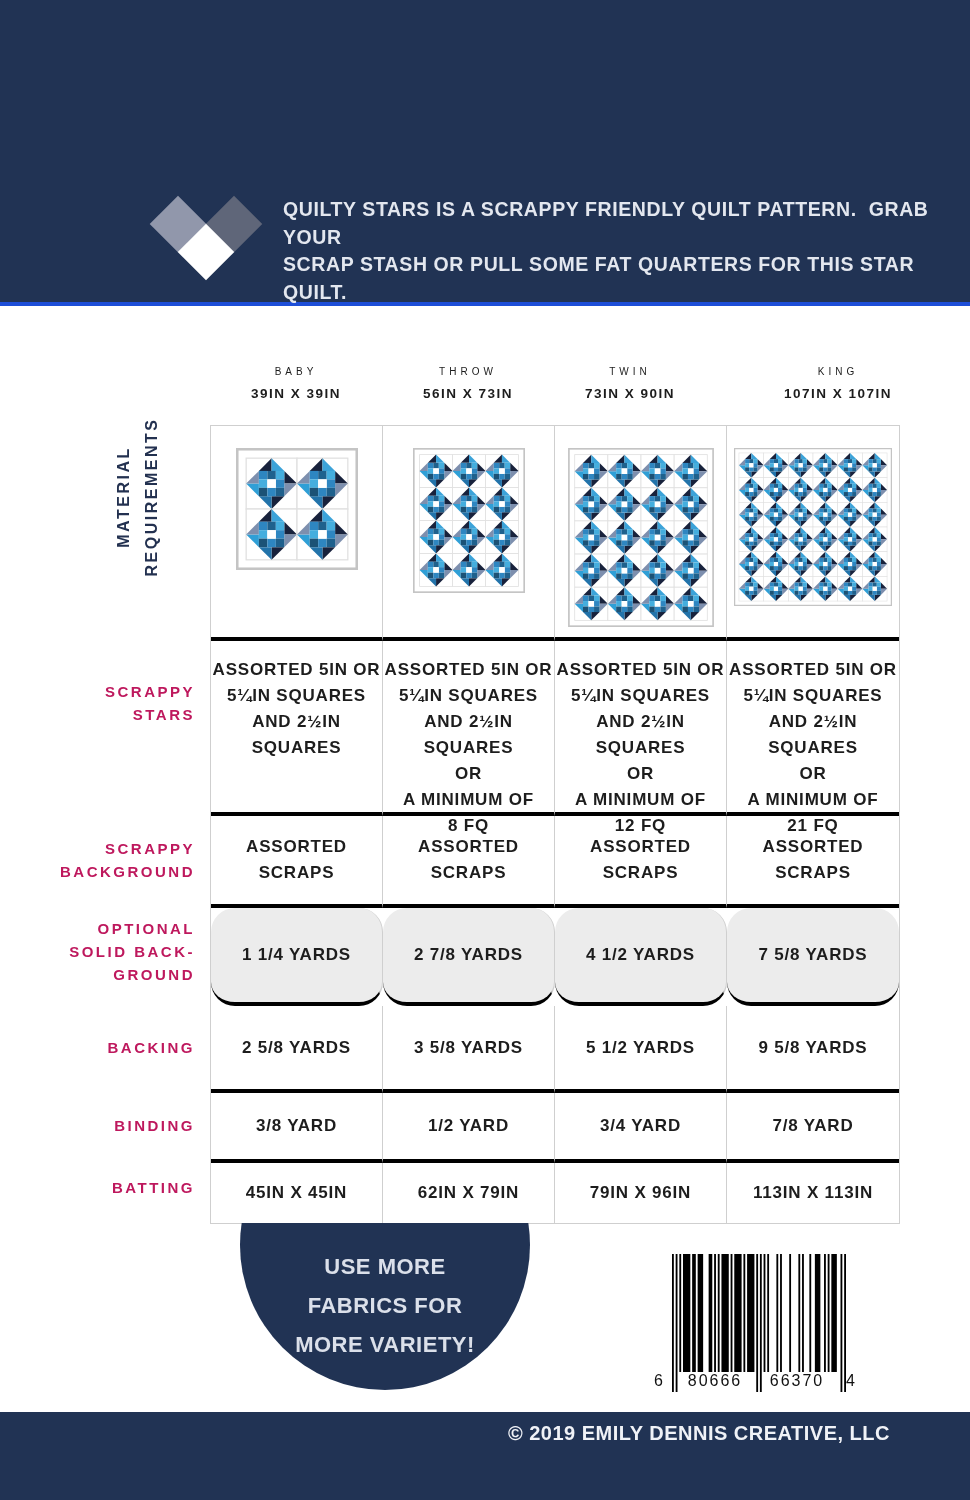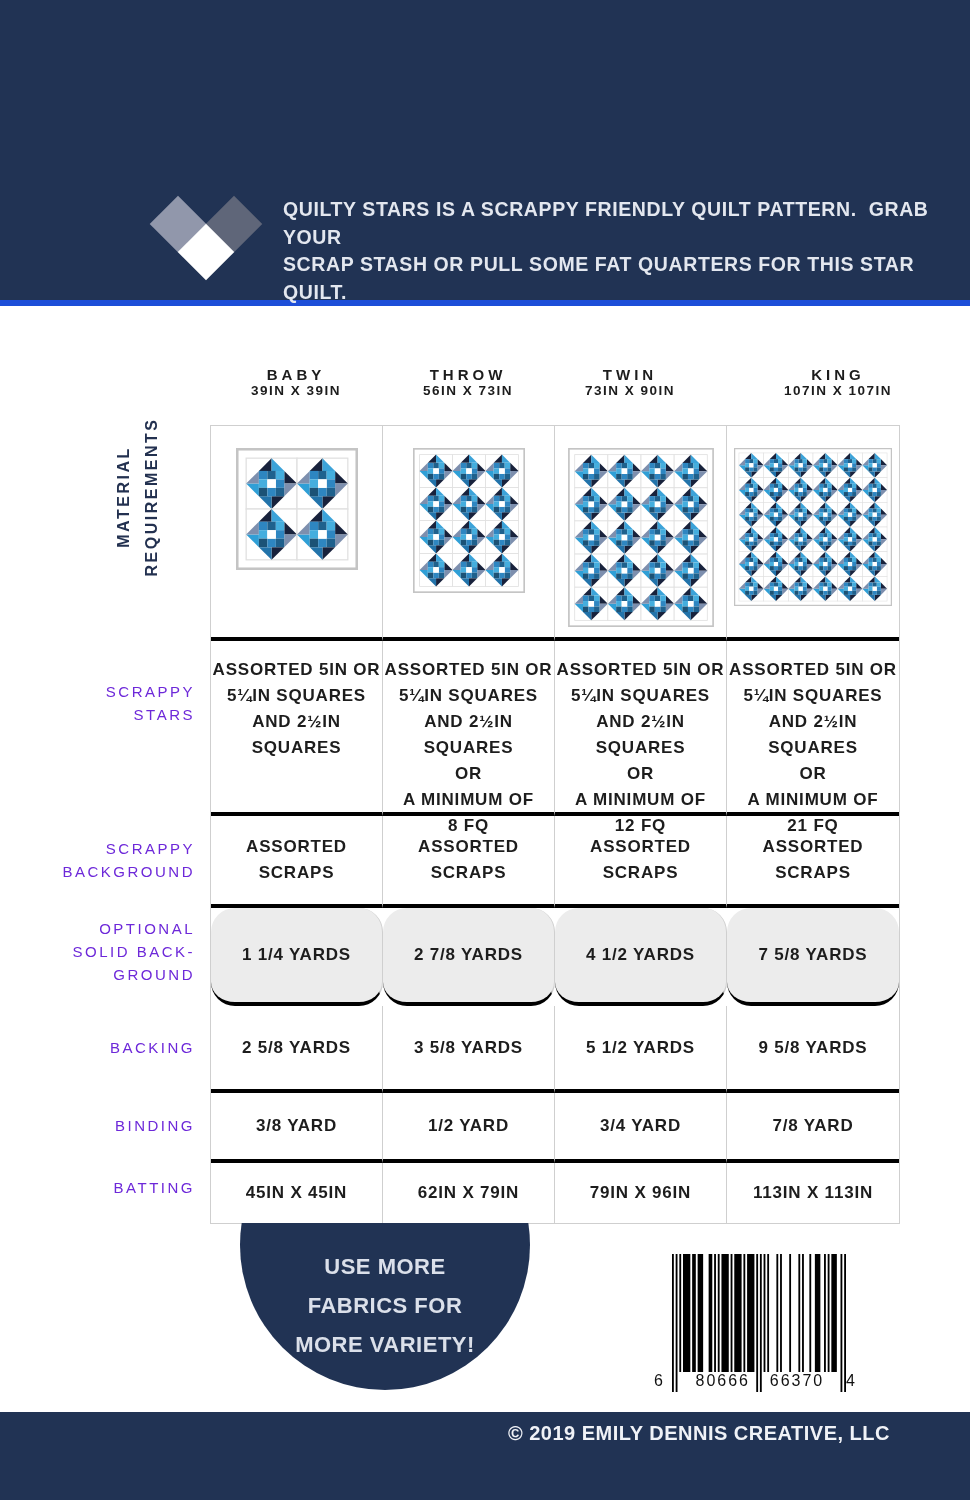--- a/index.html
+++ b/index.html
@@ -1,72 +1,72 @@
 <!DOCTYPE html>
 <html><head>
 <meta charset="utf-8">
 <style>
   * { margin:0; padding:0; box-sizing:border-box; }
   body { background:#888; font-family:"Liberation Sans", sans-serif; }
   .page { position:relative; width:970px; height:1500px; background:#ffffff; overflow:hidden; margin:0 auto; }
 
   
   .header-band { position:absolute; left:0; top:0; width:970px; height:306px;
-                 background:#213354; border-bottom:6px solid #1d4ed8; }
+                 background:#213354; border-bottom:4px solid #1d4ed8; }
   .heart { position:absolute; }
   .heart .dia { position:absolute; width:40px; height:40px; transform:rotate(45deg); }
   .dia-left  { left:158px; top:204px; background:#9197ab; }
   .dia-right { left:214px; top:204px; background:#5f6679; }
   .dia-bottom{ left:186px; top:232px; background:#ffffff; }
   .tagline { position:absolute; left:283px; top:196px; font-size:19.5px; font-weight:bold;
              line-height:27.5px; letter-spacing:0.6px; color:#e3e7ef; white-space:pre-line; }
 
   
   .col-head { position:absolute; top:366px; width:172px; text-align:center; }
-  .col-head .nm { font-size:15px; font-weight:bold; letter-spacing:4px; color:#1c1c1c; }
-  .col-head .sz { font-size:13.5px; font-weight:bold; letter-spacing:1.5px; color:#1c1c1c; }
+  .col-head .nm { font-size:10px; font-weight:normal; letter-spacing:4px; color:#1c1c1c; }
+  .col-head .sz { margin-top:9px; font-size:13.5px; font-weight:bold; letter-spacing:1.5px; color:#1c1c1c; }
 
   
   .mat-table { position:absolute; left:210px; top:425px; width:690px;
                display:grid; grid-template-columns:repeat(4,172px);
                grid-template-rows:215px 175px 92px 98px 87px 70px 60px;
                border:1px solid #cfcfcf; background:#fff; }
   .cell { border-right:1px solid #cfcfcf; border-bottom:4px solid #000000;
           display:flex; align-items:center; justify-content:center; text-align:center;
           font-size:17px; font-weight:bold; letter-spacing:0.8px; line-height:26px;
           color:#1d1d1d; white-space:pre-line; }
   .cell:nth-child(4n) { border-right:none; }
   .cell.last-row { border-bottom:none; }
   .cell.img { align-items:flex-start; padding-top:22px; }
   .cell.stars { align-items:flex-start; padding-top:16px; }
   .cell.hl { background:#ececec;border-radius:24px; }
 
   
   .row-label { position:absolute; left:40px; width:155px; text-align:right;
-               font-size:15px; font-weight:normal; letter-spacing:2.5px; line-height:23px;
-               color:#6d28d9; white-space:pre-line; }
+               font-size:15px; font-weight:bold; letter-spacing:2.5px; line-height:23px;
+               color:#be185d; white-space:pre-line; }
   .side-label { position:absolute; left:30px; top:467px; width:220px; height:60px;
                 transform:rotate(-90deg); text-align:center;
                 font-size:16px; font-weight:bold; letter-spacing:2.5px; line-height:28px;
                 color:#233150; white-space:pre-line; }
 
   
   .badge-clip { position:absolute; left:238px; top:1223px; width:294px; height:168px; overflow:hidden; }
   .badge-circle { position:absolute; left:2px; top:-123px; width:290px; height:290px;
                   border-radius:50%; background:#213354; }
   .badge-text { position:absolute; left:0; top:24px; width:100%; text-align:center;
                 font-size:22px; font-weight:bold; line-height:39px; letter-spacing:0.5px;
                 color:#dbe0ea; white-space:pre-line; }
 
   
   .barcode { position:absolute; left:650px; top:1254px; width:215px; height:140px; background:#fff; }
   .bars { position:absolute; left:22px; top:0; }
   .bc-digit { position:absolute; font-size:16px; color:#111; letter-spacing:0.5px; }
   .bc-d-outer-left  { left:4px;  top:118px; }
-  .bc-d-left        { left:30px; top:118px; width:70px; text-align:right; letter-spacing:2px;}
+  .bc-d-left        { left:30px; top:118px; width:70px; text-align:center; letter-spacing:2px;}
   .bc-d-right       { left:112px;top:118px; width:70px; text-align:center; letter-spacing:2px;}
   .bc-d-outer-right { left:196px;top:118px; }
 
   
   .footer-band { position:absolute; left:0; top:1412px; width:970px; height:104px; background:#213354; }
   .copyright { position:absolute; right:80px; top:10px; font-size:20px; font-weight:bold;
                letter-spacing:0.5px; color:#f0f2f7; }
 </style>
 </head>
 <body>

